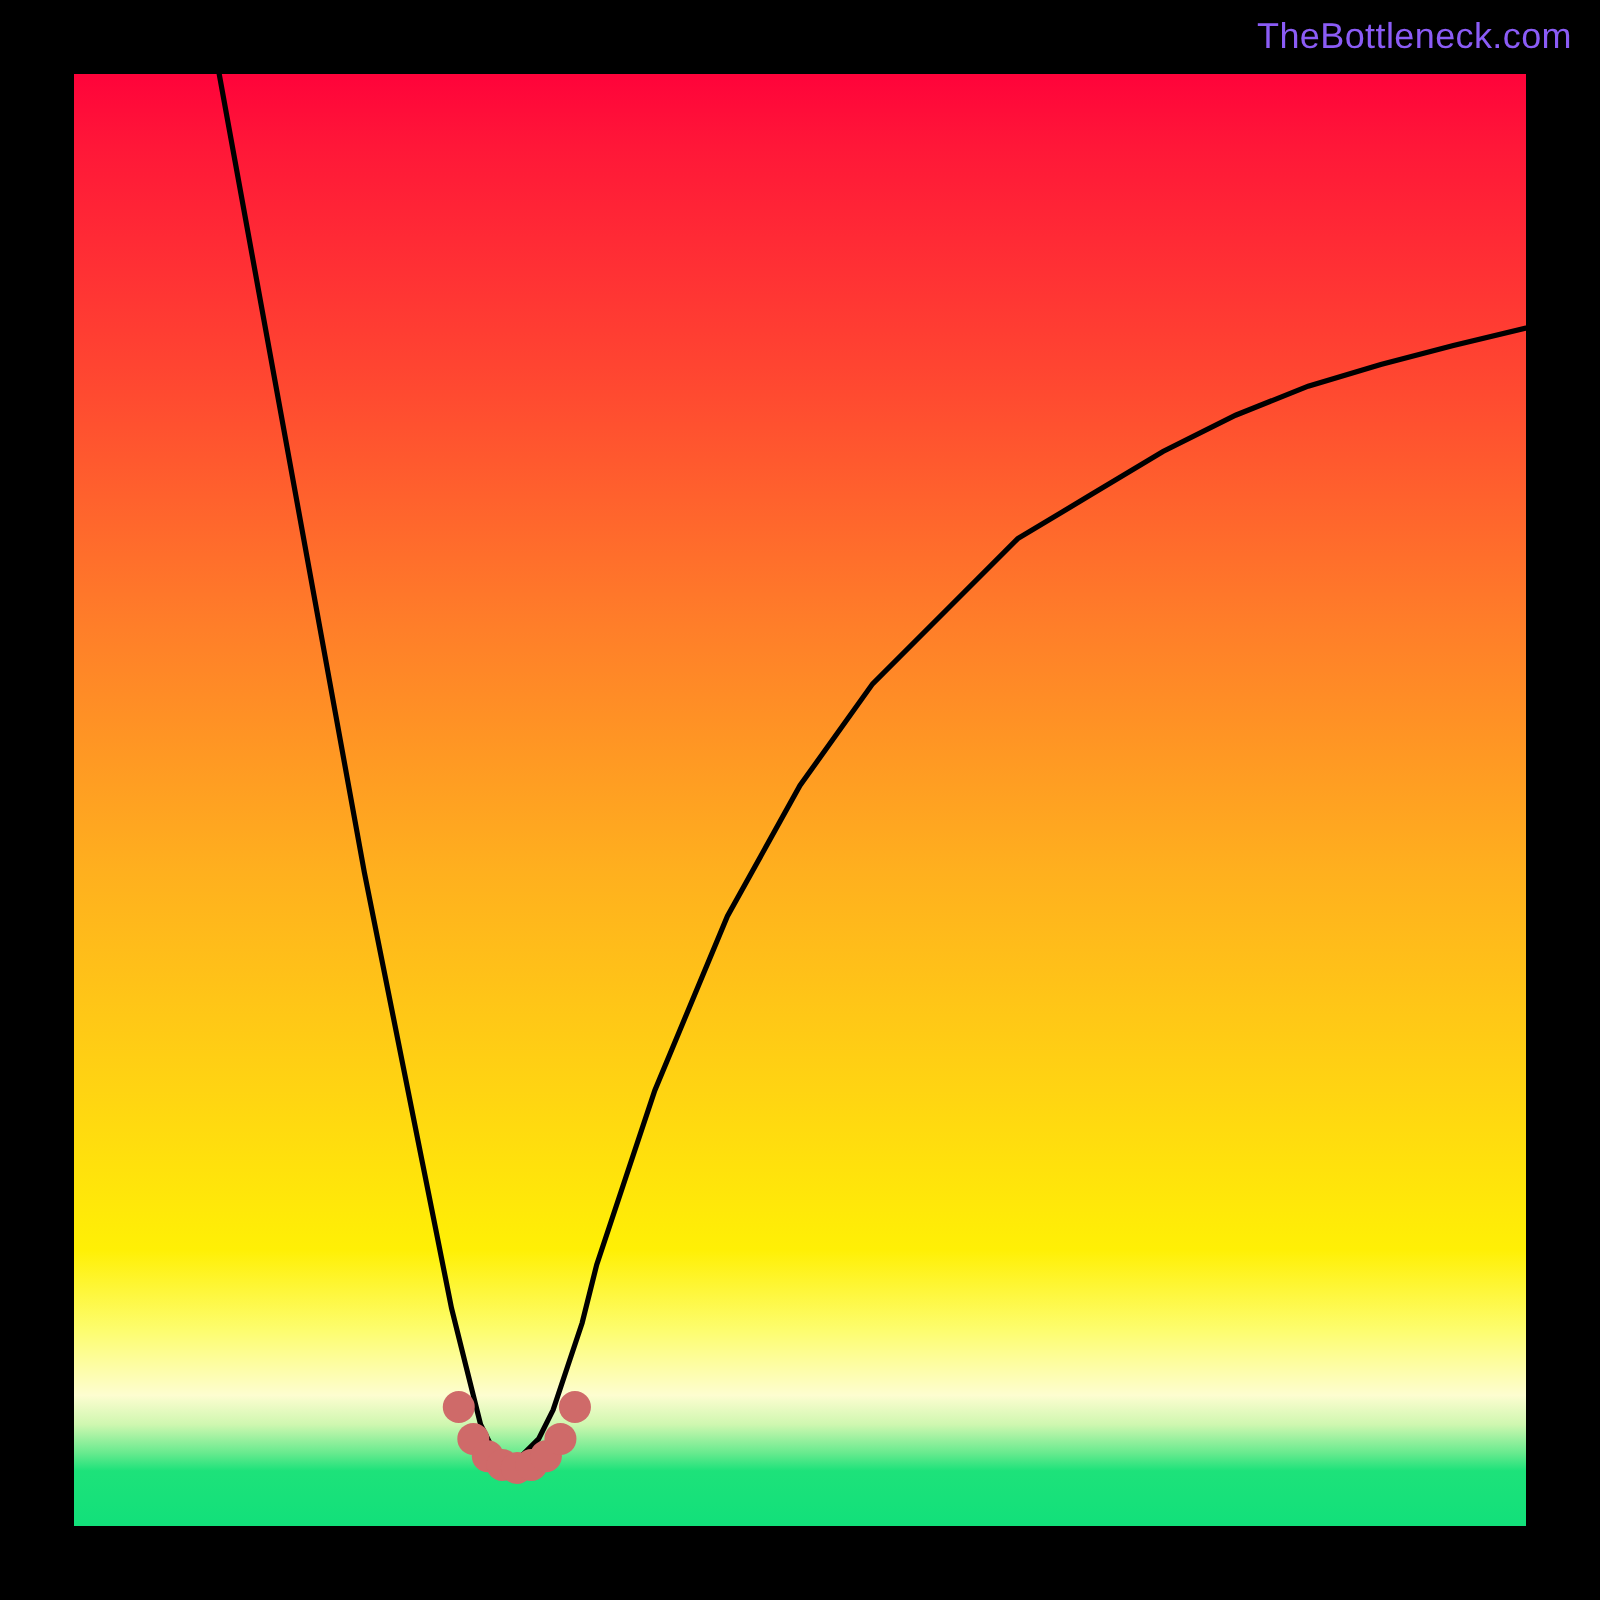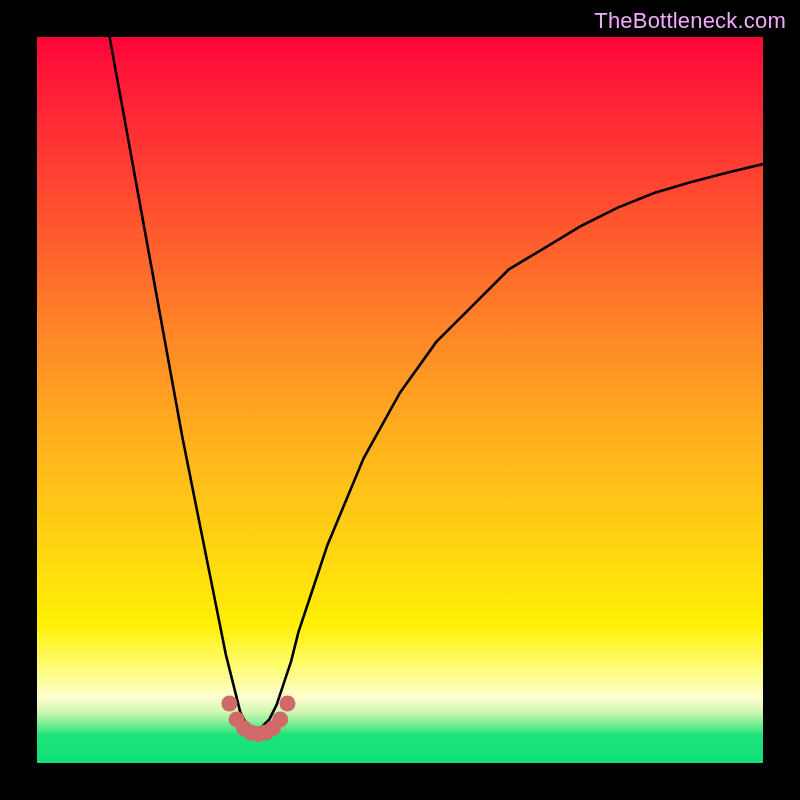--- a/index.html
+++ b/index.html
@@ -49,22 +49,22 @@
     );
   }
   .svg-layer {
     position: absolute;
     inset: 0;
   }
   .watermark {
     position: absolute;
     top: 8px;
     right: 14px;
-    color: #f0abfc;
-    font-size: 22px;
+    color: #8b5cf6;
+    font-size: 18px;
     letter-spacing: 0.2px;
     font-weight: 500;
     font-family: Arial, Helvetica, sans-serif;
   }
 </style>
 </head>
 <body>
 
 <div class="frame">
 

